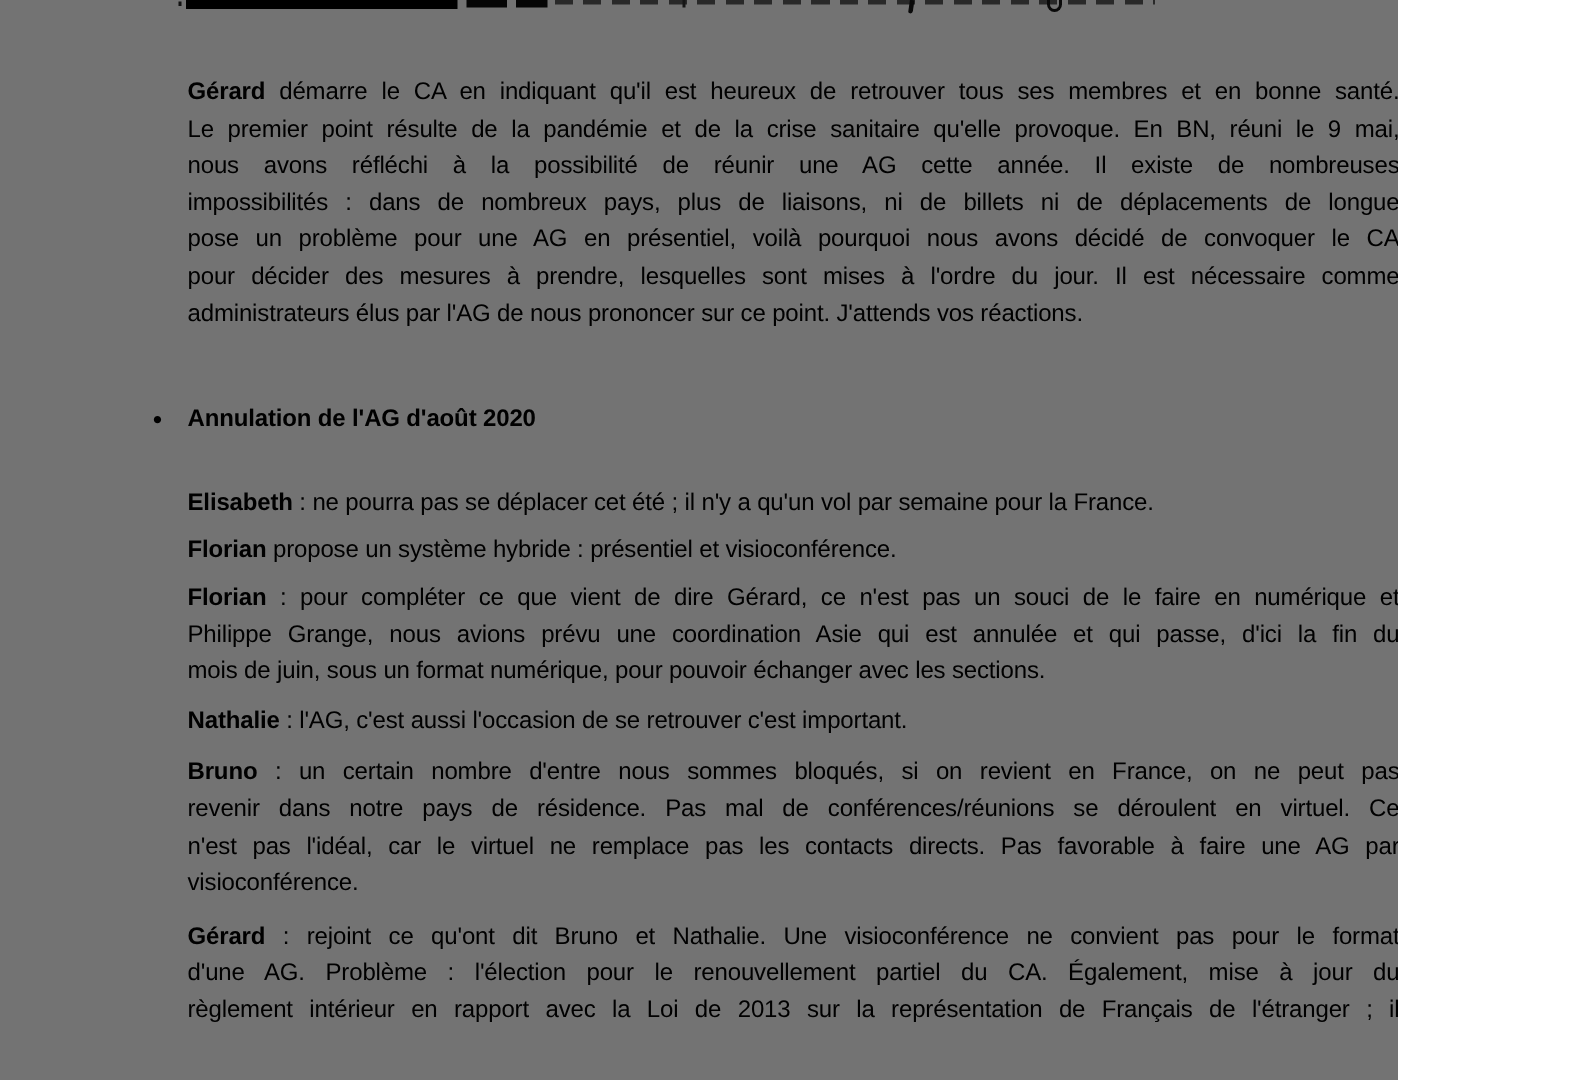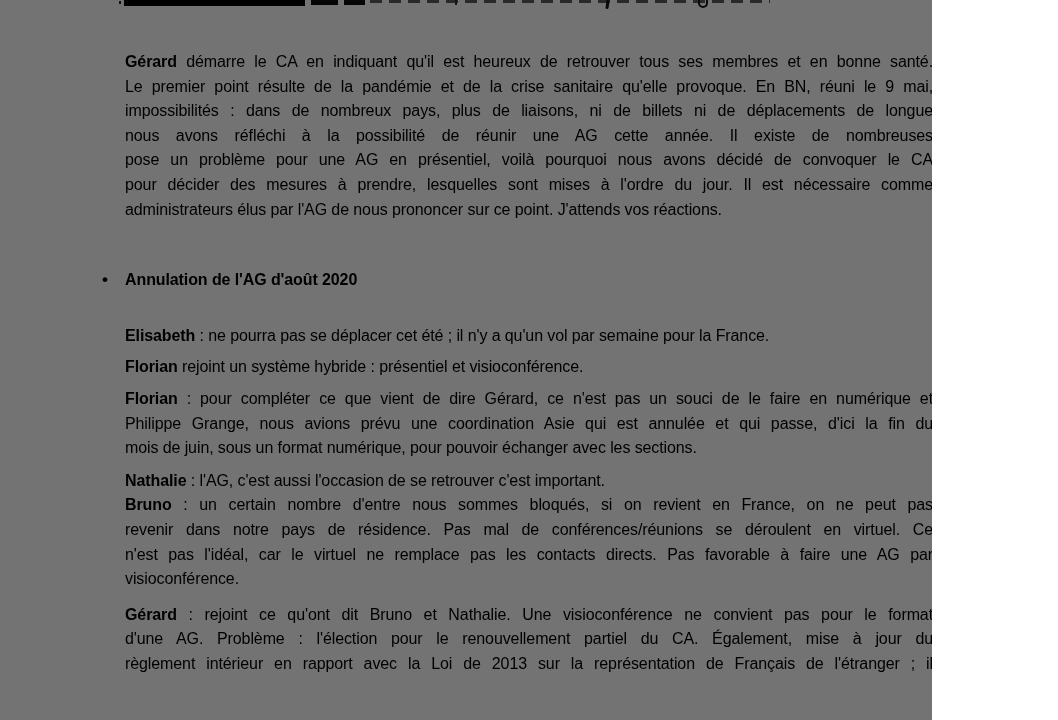--- a/index.html
+++ b/index.html
@@ -51,21 +51,21 @@
   }
   .line.last { text-align-last: left; }
   .speaker { font-weight: bold; }
 
   .p-intro    { margin-top: 50px; }
   .heading-row{ margin-top: 46px; position: relative; }
   .p-d0 { margin-top: 31px; }
   .p-d1 { margin-top: 7px; }
   .p-d2 { margin-top: 7px; }
   .p-d3 { margin-top: 8px; }
-  .p-d4 { }
+  .p-d4 { margin-top: 10px; }
   .p-d5 { margin-top: 11px; }
 
   .heading-text { font-weight: bold; line-height: 24.6px; }
   .bullet {
     position: absolute;
     left: -23px;
     top: 0;
     font-weight: bold;
     line-height: 24.6px;
     font-size: 17px;
@@ -85,38 +85,38 @@
     <div class="crop-desc-sm"></div>
     <div class="crop-comma"></div>
     <div class="crop-gloop"></div>
   </div>
 
   <div class="content">
 
     <div class="para p-intro">
       <div class="line"><span class="speaker">Gérard</span><span> démarre le CA en indiquant qu'il est heureux de retrouver tous ses membres et en bonne santé.</span></div>
       <div class="line">Le premier point résulte de la pandémie et de la crise sanitaire qu'elle provoque. En BN, réuni le 9 mai,</div>
+      <div class="line">nous avons réfléchi à la possibilité de réunir une AG cette année. Il existe de nombreuses</div>
       <div class="line">impossibilités : dans de nombreux pays, plus de liaisons, ni de billets ni de déplacements de longue</div>
-      <div class="line">nous avons réfléchi à la possibilité de réunir une AG cette année. Il existe de nombreuses</div>
       <div class="line">pose un problème pour une AG en présentiel, voilà pourquoi nous avons décidé de convoquer le CA</div>
       <div class="line">pour décider des mesures à prendre, lesquelles sont mises à l'ordre du jour. Il est nécessaire comme</div>
       <div class="line last">administrateurs élus par l'AG de nous prononcer sur ce point. J'attends vos réactions.</div>
     </div>
 
     <div class="heading-row">
       <span class="bullet">•</span>
       <span class="heading-text">Annulation de l'AG d'août 2020</span>
     </div>
 
     <div class="para p-d0">
       <div class="line last"><span class="speaker">Elisabeth</span><span> : ne pourra pas se déplacer cet été ; il n'y a qu'un vol par semaine pour la France.</span></div>
     </div>
 
     <div class="para p-d1">
-      <div class="line last"><span class="speaker">Florian</span><span> rejoint un système hybride : présentiel et visioconférence.</span></div>
+      <div class="line last"><span class="speaker">Florian</span><span> propose un système hybride : présentiel et visioconférence.</span></div>
     </div>
 
     <div class="para p-d2">
       <div class="line"><span class="speaker">Florian</span><span> : pour compléter ce que vient de dire Gérard, ce n'est pas un souci de le faire en numérique et</span></div>
       <div class="line">Philippe Grange, nous avions prévu une coordination Asie qui est annulée et qui passe, d'ici la fin du</div>
       <div class="line last">mois de juin, sous un format numérique, pour pouvoir échanger avec les sections.</div>
     </div>
 
     <div class="para p-d3">
       <div class="line last"><span class="speaker">Nathalie</span><span> : l'AG, c'est aussi l'occasion de se retrouver c'est important.</span></div>

